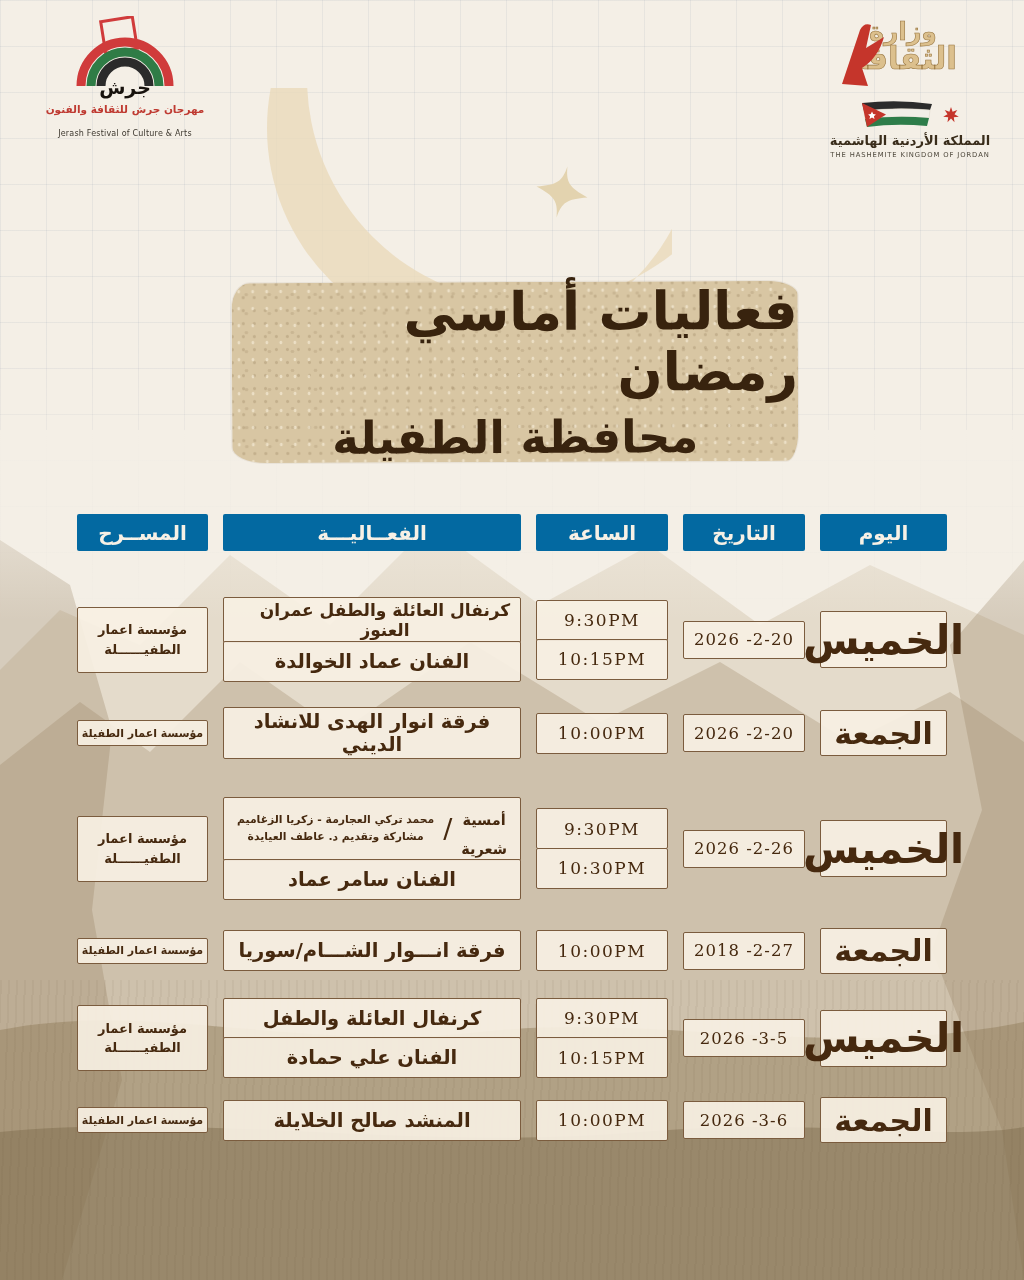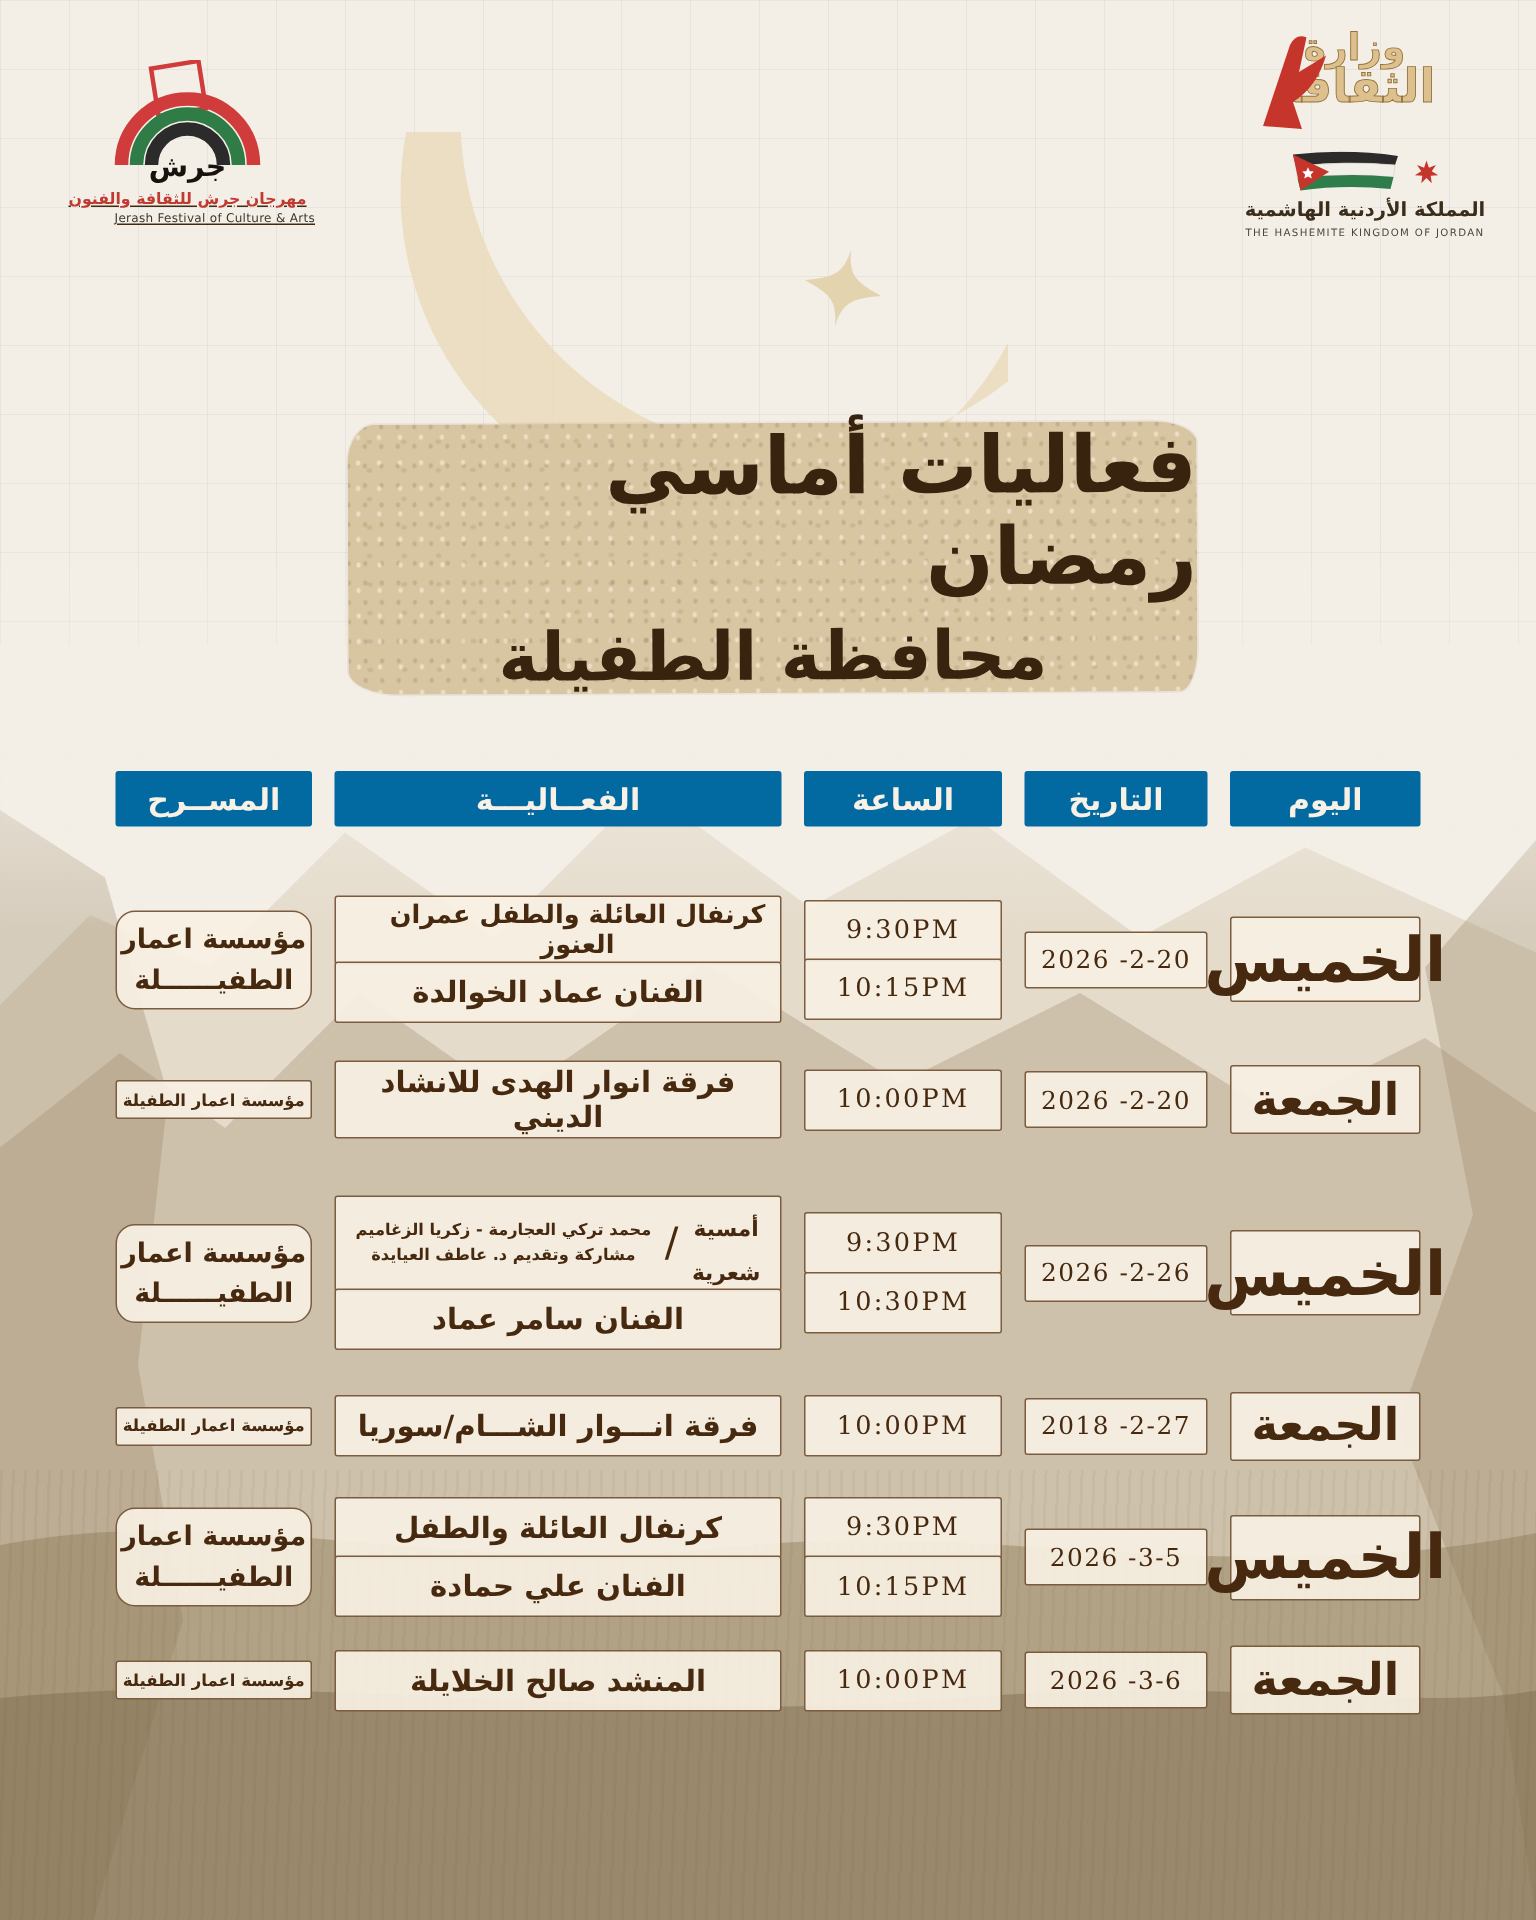--- a/index.html
+++ b/index.html
@@ -24,27 +24,27 @@
   .mountains svg{display:block;}
   .mountains::before{
     content:""; position:absolute; left:0; top:0; right:0; height:190px;
     background:linear-gradient(#f4efe6, rgba(244,239,230,0));
   }
   .mountains::after{
     content:""; position:absolute; left:0; bottom:0; right:0; height:300px;
     background:repeating-linear-gradient(92deg, rgba(92,72,46,.06) 0 2px, transparent 2px 8px);
   }
   
-  .logo-jerash{position:absolute; left:40px; top:40px; width:170px; text-align:center; z-index:5;text-decoration:underline;}
+  .logo-jerash{position:absolute; left:40px; top:16px; width:170px; text-align:center; z-index:5;}
   .jerash-mark{position:relative; width:112px; height:84px; margin:0 auto;}
   .jerash-mark .mark-text{
     position:absolute; left:0; right:0; bottom:2px; font-size:19px; font-weight:700; color:#17120d;
   }
   .jerash-ar{font-size:10.5px; font-weight:700; color:#bf3a31; margin-top:3px;}
-  .jerash-en{font-size:8px; color:#3d382f; margin-top:2px; letter-spacing:.2px;text-align:right;}
+  .jerash-en{font-size:8px; color:#3d382f; margin-top:14px; letter-spacing:.2px;}
 
   .logo-ministry{position:absolute; right:24px; top:18px; width:180px; text-align:center; z-index:5;}
   .moc-name{position:relative; height:78px; direction:rtl;}
   .moc-name .red-shape{position:absolute; left:18px; top:2px;}
   .moc-name .l1,.moc-name .l2{
     display:block; font-weight:700; color:#dcc08d; line-height:.95;
     -webkit-text-stroke:.6px #96733c; text-align:center; padding-right:14px;
   }
   .moc-name .l1{font-size:25px; margin-top:2px;}
   .moc-name .l2{font-size:31px;}
@@ -87,21 +87,21 @@
     color:#46290f;
   }
   .vstack{display:flex; flex-direction:column; width:100%;}
   .vstack .box + .box{margin-top:-1.7px;}
   .daybox{height:57px; font-size:41px; font-weight:700;}
   .daybox-sm{height:46px; font-size:30px;}
   .datebox{height:38px; font-family:"DejaVu Serif", serif; font-size:16.5px; letter-spacing:1px;}
   .timebox{height:41px; font-family:"DejaVu Serif", serif; font-size:17px; letter-spacing:1.5px;}
   .eventbox{min-height:41px; font-size:19.5px; font-weight:700; padding:2px 6px; box-sizing:border-box;}
   .ev-sm{font-size:17px;padding-left:32px;}
-  .venuebox-lg{height:66px; flex-direction:column; font-size:18px; font-weight:700; line-height:1.5; padding:2px;border-radius:13px;}
+  .venuebox-lg{height:66px; flex-direction:column; font-size:13px; font-weight:700; line-height:1.5; padding:2px;}
   .venuebox-sm{height:26px; font-size:11px; font-weight:700;}
   .ev-complex{display:flex; flex-direction:row; gap:9px; align-items:center; justify-content:center;}
   .ev-label span{display:block; font-size:14.5px; font-weight:700; line-height:1.15;margin-top:12px;}
   .ev-slash{font-size:27px; font-weight:400;}
   .ev-names span{display:block; font-size:10.8px; font-weight:700; line-height:1.55; white-space:nowrap;}
   .mt-a{margin-top:46px;} .mt-b{margin-top:25px;} .mt-c{margin-top:38px;}
   .mt-d{margin-top:28px;} .mt-e{margin-top:24px;} .mt-f{margin-top:19px;}
 </style>
 </head>
 <body>

